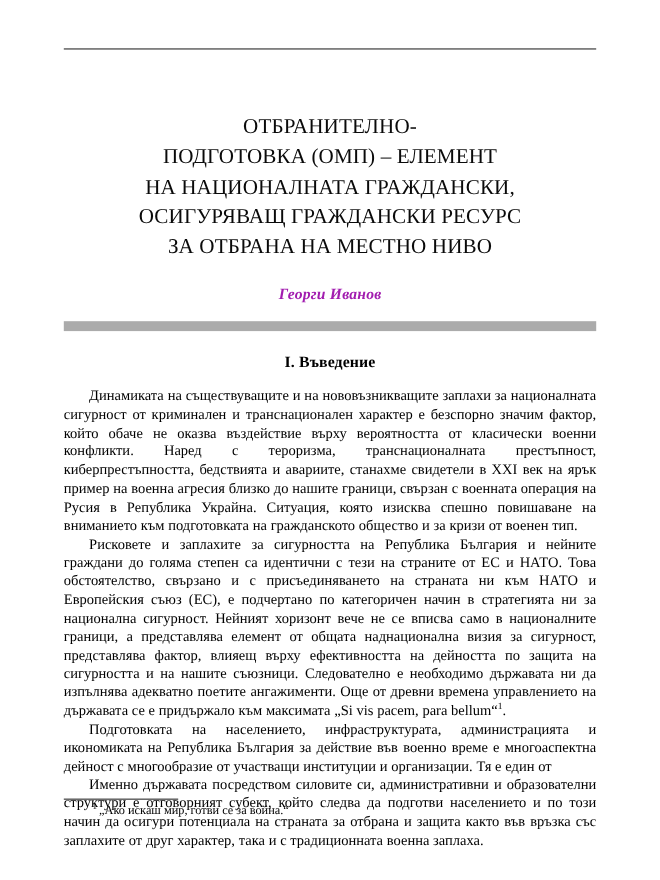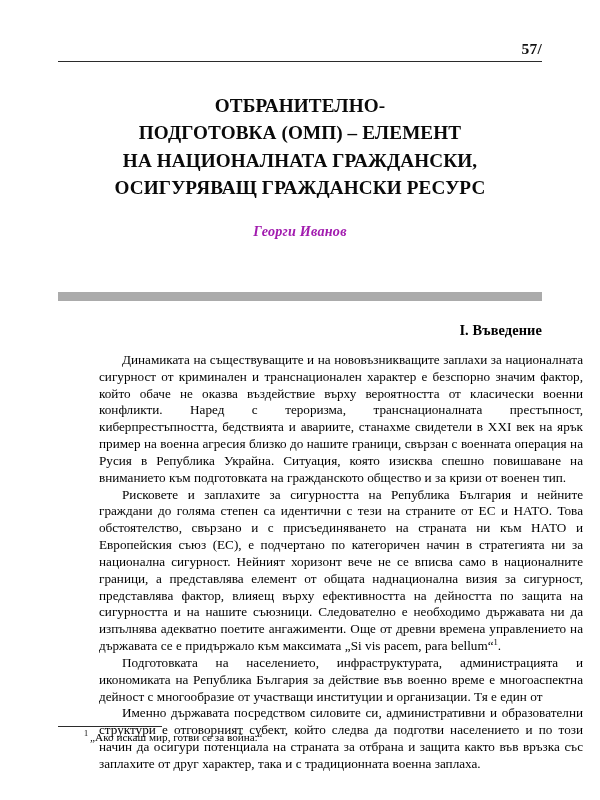--- a/index.html
+++ b/index.html
@@ -47,25 +47,25 @@
 
   
   .title-block {
     position: absolute;
     left: 58px;
     top: 86px;
     width: 484px;
     text-align: center;
   }
   .doc-title {
-    font-weight: bold;
+    font-weight: normal;
     font-size: 19.2px;
     line-height: 1.42;
     letter-spacing: 0.1px;
-    margin: 6px;
+    margin: 16px;
     color: #0a0a0a;
   }
   .doc-title .tline {
     display: block;
     white-space: nowrap;
   }
 
   .author {
     margin-top: 22px;
     font-weight: bold;
@@ -84,33 +84,32 @@
     height: 9px;
     background: #ababab;
   }
 
   
   .section-heading {
     position: absolute;
     left: 58px;
     top: 322px;
     width: 484px;
-    text-align: right;
+    text-align: center;
     font-weight: bold;
     font-size: 14.4px;
     letter-spacing: 0.1px;
   }
 
   
   .body-col {
     position: absolute;
     left: 58px;
     top: 352px;
     width: 484px;
-    margin-left: 41px;
   }
   .para {
     margin: 0;
     text-indent: 23px;
     text-align: justify;
     font-size: 13.2px;
     line-height: 1.275;
     letter-spacing: 0px;
     word-spacing: 0.1px;
     hyphens: manual;
@@ -149,30 +148,30 @@
     line-height: 0;
     margin-right: 2px;
   }
 </style>
 </head>
 <body>
 
 <div class="page">
 
   <div class="header-zone">
-    <div class="folio">57/</div>
     <div class="header-rule"></div>
   </div>
 
   <div class="title-block">
     <h1 class="doc-title">
       <span class="tline">ОТБРАНИТЕЛНО-</span>
       <span class="tline">ПОДГОТОВКА (ОМП) – ЕЛЕМЕНТ</span>
       <span class="tline">НА НАЦИОНАЛНАТА ГРАЖДАНСКИ,</span>
       <span class="tline">ОСИГУРЯВАЩ ГРАЖДАНСКИ РЕСУРС</span>
+      <span class="tline">ЗА ОТБРАНА НА МЕСТНО НИВО</span>
     </h1>
     <div class="author">Георги Иванов</div>
   </div>
 
   <div class="grey-band"></div>
 
   <div class="section-heading">I. Въведение</div>
 
   <div class="body-col">
     <p class="para">Динамиката на съществуващите и на нововъзникващите заплахи за националната сигурност от криминален и транснационален характер е безспорно значим фактор, който обаче не оказва въздействие върху вероятността от класически военни конфликти. Наред с тероризма, транснационалната престъпност, киберпрестъпността, бедствията и авариите, станахме свидетели в XXI век на ярък пример на военна агресия близко до нашите граници, свързан с военната операция на Русия в Република Украйна. Ситуация, която изисква спешно повишаване на вниманието към подготовката на гражданското общество и за кризи от военен тип.</p>

